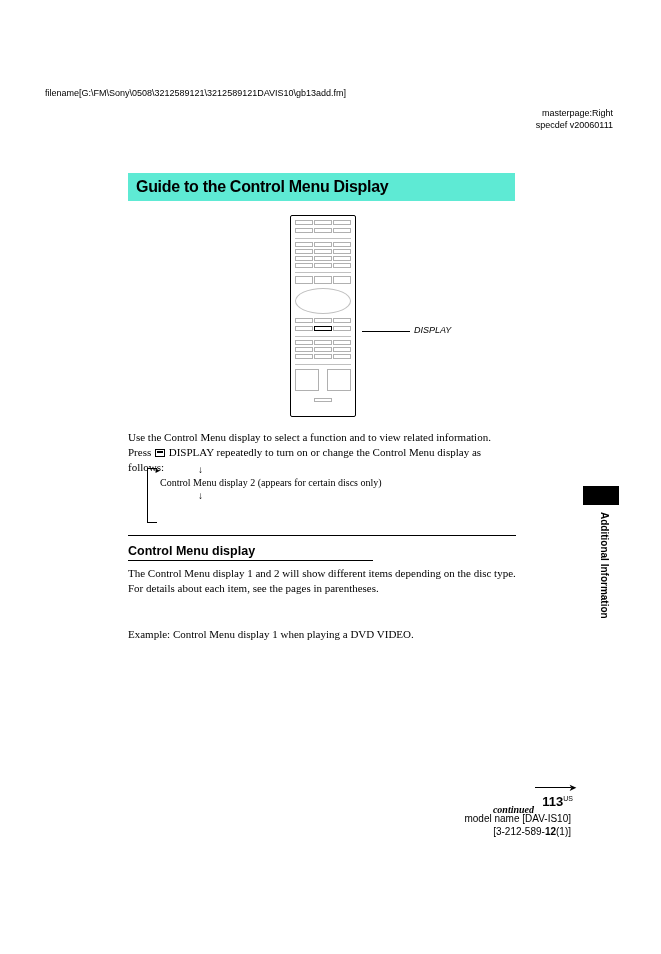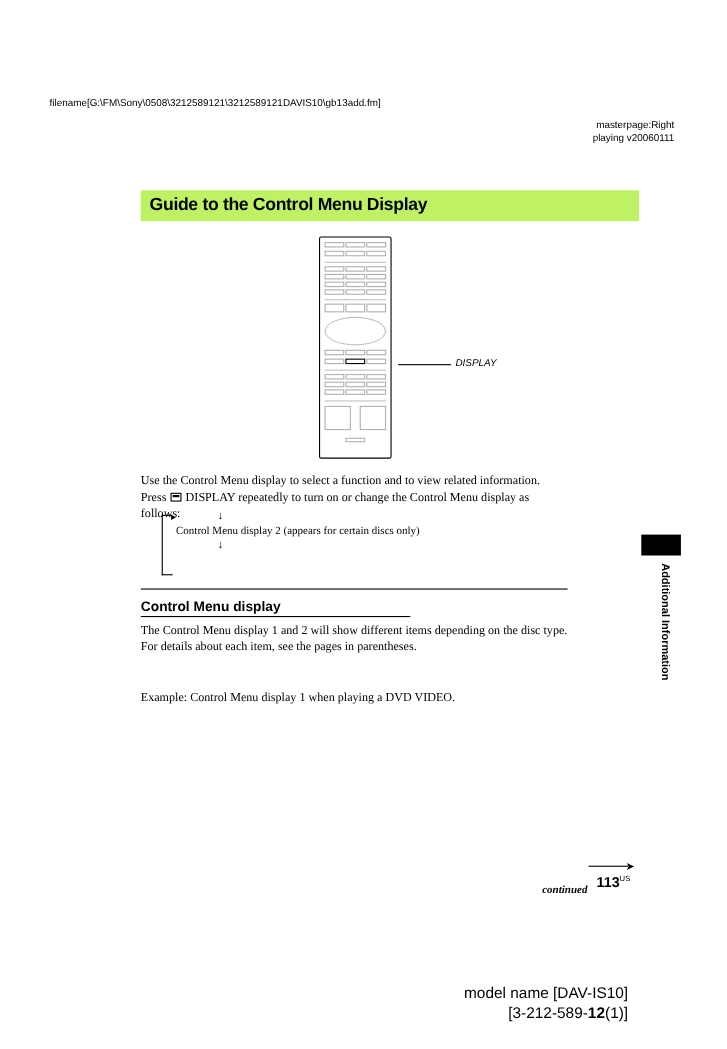--- a/index.html
+++ b/index.html
@@ -25,22 +25,22 @@
       right: 48px;
       text-align: right;
       font-family: Arial, Helvetica, sans-serif;
       font-size: 9px;
       line-height: 1.3;
     }
     .title-bar {
       position: absolute;
       top: 173px;
       left: 128px;
-      width: 453px;
-      background: #bef264;
+      width: 387px;
+      background: #5eead4;
       padding: 5px 8px;
     }
     .title-bar h1 {
       font-family: Arial, Helvetica, sans-serif;
       font-weight: bold;
       font-size: 16px;
       letter-spacing: -0.3px;
     }
     .remote-area {
       position: absolute;
@@ -190,25 +190,25 @@
       font-weight: bold;
       font-size: 13px;
     }
     .page-num .sup {
       font-size: 7px;
       vertical-align: super;
       font-weight: normal;
     }
     .footer-model {
       position: absolute;
-      top: 893px;
+      top: 812px;
       right: 90px;
       text-align: right;
       font-family: Arial, Helvetica, sans-serif;
-      font-size: 14px;
+      font-size: 10px;
       line-height: 1.3;
     }
     .display-icon {
       display: inline-block;
       width: 10px;
       height: 8px;
       border: 1px solid #000;
       position: relative;
       margin: 0 1px;
       vertical-align: middle;
@@ -219,21 +219,21 @@
       left: 1px; right: 1px; top: 1px; bottom: 3px;
       border: 1px solid #000;
     }
   </style>
 </head>
 <body>
 
 <div class="header-meta">filename[G:\FM\Sony\0508\3212589121\3212589121DAVIS10\gb13add.fm]</div>
 <div class="header-right">
   <div>masterpage:Right</div>
-  <div>playing v20060111</div>
+  <div>specdef v20060111</div>
 </div>
 
 <div class="title-bar">
   <h1>Guide to the Control Menu Display</h1>
 </div>
 
 <div class="remote-area">
   <div class="remote">
     <div class="brow" style="top:4px;">
         <div class="cells">

